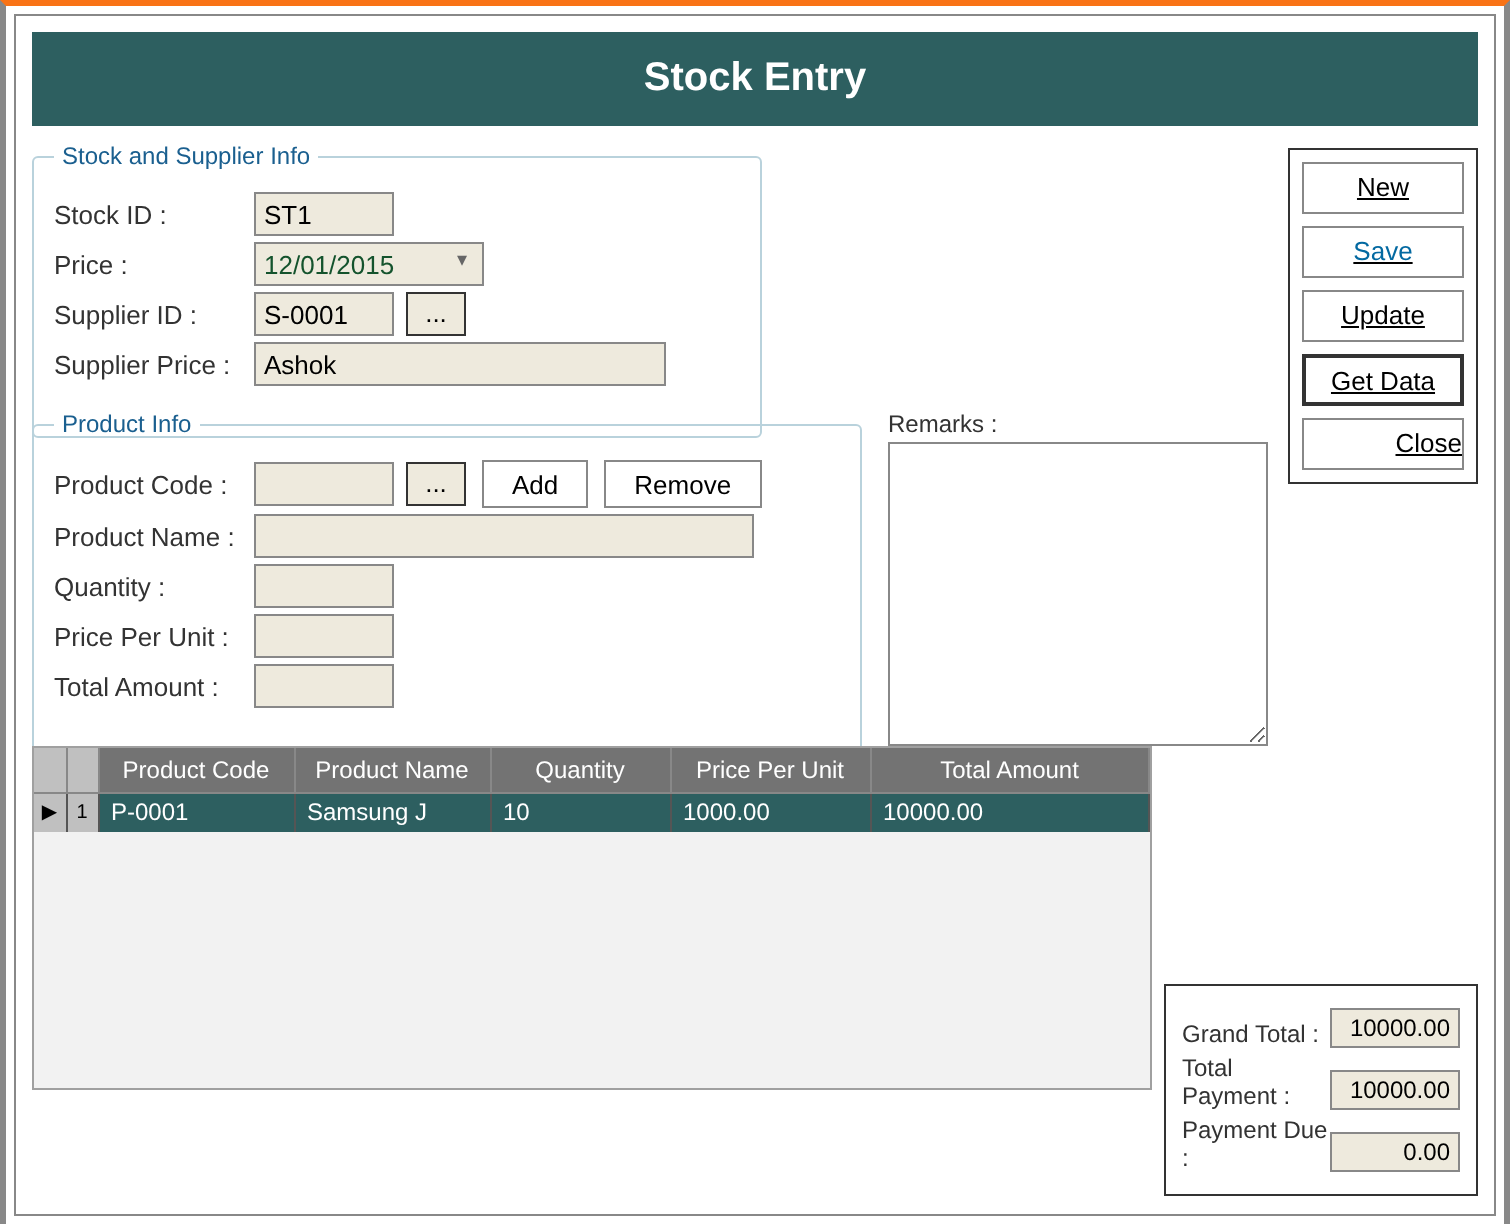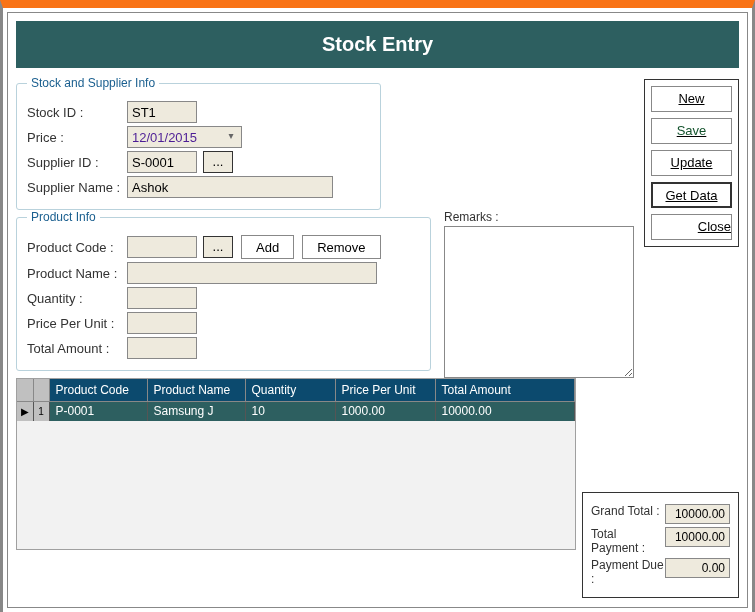--- a/index.html
+++ b/index.html
@@ -1,33 +1,33 @@
 <!DOCTYPE html>
 <html><head>
 <meta charset="utf-8">
 <style>
 * { box-sizing: border-box; margin: 0; padding: 0; font-family: "Segoe UI", Tahoma, sans-serif; font-size: 13px; }
 body { background: #d4d0c8; width: 755px; height: 612px; overflow: hidden; }
 
-.app-border { border-top: 8px solid #f97316; border-left: 3px solid #888; border-right: 3px solid #888; width: 755px; height: 612px; background: #fff; padding: 4px; }
+.app-border { border-top: 3px solid #f97316; border-left: 3px solid #888; border-right: 3px solid #888; width: 755px; height: 612px; background: #fff; padding: 4px; }
 .app-inner { border: 1px solid #888; width: 100%; height: 100%; padding: 8px; position: relative; background: #fff; }
 
 .header { background: #2d5f60; color: #fff; text-align: center; padding: 12px 0; font-size: 20px; font-weight: 600; margin-bottom: 8px; }
 
 .content { position: relative; height: calc(100% - 56px); }
 
 
 .action-panel { position: absolute; right: 0; top: 3px; width: 95px; border: 1px solid #333; padding: 6px; background: #fff; text-decoration: underline; }
 .action-btn { display: block; width: 100%; height: 26px; margin-bottom: 6px; border: 1px solid #888; background: #fff; cursor: pointer; text-align: center; line-height: 24px; }
 .action-btn:last-child { margin-bottom: 0; text-align: right; }
 .action-btn.active { border: 2px solid #333; }
-.action-btn.disabled { color: #14532d; }
+.action-btn.disabled { color: #0369a1; }
 
 
-fieldset { border: 1px solid #b9d2dc; border-radius: 3px; padding: 8px 10px 8px 10px; margin-bottom: 1px; }
+fieldset { border: 1px solid #b9d2dc; border-radius: 3px; padding: 8px 10px 22px 10px; margin-bottom: 1px; }
 legend { color: #1a5f8f; font-size: 12px; padding: 0 4px; }
 
 .supplier-fs { width: 365px; }
 .product-fs { width: 415px; position: absolute; top: 134px; left: 0; }
 
 .row { display: flex; align-items: center; margin: 3px 0; }
 .lbl { width: 100px; color: #333; }
 .inp { height: 22px; border: 1px solid #888; background: #eeeadd; padding: 1px 4px; }
 .inp.w70 { width: 70px; }
 .inp.w120 { width: 115px; }
@@ -41,28 +41,28 @@
 .date-wrap .chev { position: absolute; right: 2px; top: 2px; width: 18px; height: 18px; background: #eeeadd; text-align: center; line-height: 16px; font-size: 10px; color: #666; pointer-events: none; }
 
 
 .remarks-wrap { position: absolute; left: 428px; top: 134px; }
 .remarks-lbl { color: #333; font-size: 12px; margin-bottom: 2px; }
 .remarks-box { width: 190px; height: 152px; border: 1px solid #888; background: #fff; }
 
 
 .grid-wrap { position: absolute; top: 302px; left: 0; width: 560px; height: 172px; border: 1px solid #a0a0a0; background: #f2f2f2; overflow: hidden; }
 table.grid { border-collapse: collapse; width: 100%; }
-.grid th { background: #0c4a6e; color: #fff; font-weight: normal; text-align: left; padding: 3px 6px; border-right: 1px solid #888; border-bottom: 1px solid #888; font-size: 12px; height: 22px; }
+.grid th { background: #737373; color: #fff; font-weight: normal; text-align: center; padding: 3px 6px; border-right: 1px solid #888; border-bottom: 1px solid #888; font-size: 12px; height: 22px; }
 .grid td { background: #2d5f60; color: #fff; padding: 2px 6px; border-right: 1px solid #555; font-size: 12px; height: 20px; }
 .grid .rowhdr { width: 16px; background: #c0c0c0; color: #000; text-align: center; font-size: 10px; padding: 0; }
 .grid .rowsel { width: 16px; background: #c0c0c0; color: #000; text-align: center; font-size: 10px; padding: 0; }
 
 
 .totals { position: absolute; right: 0; bottom: 0; border: 1px solid #333; padding: 8px 8px; width: 157px; background: #fff; }
-.totals .trow { display: flex; align-items: flex-start; margin: 3px 0; justify-content: space-between; }
+.totals .trow { display: flex; align-items: flex-end; margin: 3px 0; justify-content: space-between; }
 .totals .tlbl { font-size: 12px; color: #333; }
 .totals .tval { width: 65px; height: 20px; border: 1px solid #888; background: #eeeadd; text-align: right; padding: 1px 4px; font-size: 12px; }
 </style>
 </head>
 <body>
 
 <div class="app-border">
 <div class="app-inner">
 
   <div class="header">Stock Entry</div>
@@ -79,31 +79,31 @@
 
     <fieldset class="supplier-fs">
       <legend>Stock and Supplier Info</legend>
       <div class="row">
         <span class="lbl">Stock ID :</span>
         <input class="inp w70" value="ST1" style="">
       </div>
       <div class="row">
         <span class="lbl">Price :</span>
         <span class="date-wrap">
-          <input class="inp w120 ro" style="color: #4c1d95;" readonly="" value="12/01/2015">
+          <input class="inp w120 ro" style="color: #14532d;" readonly="" value="12/01/2015">
           <span class="chev">▾</span>
         </span>
       </div>
       <div class="row">
         <span class="lbl">Supplier ID :</span>
         <input class="inp w70" value="S-0001" style="">
         <button class="browse-btn">...</button>
       </div>
       <div class="row">
-        <span class="lbl">Supplier Name :</span>
+        <span class="lbl">Supplier Price :</span>
         <input class="inp w180" value="Ashok" style="">
       </div>
     </fieldset>
 
     <fieldset class="product-fs">
       <legend>Product Info</legend>
       <div class="row">
         <span class="lbl">Product Code :</span>
         <input class="inp w70" value="" style="">
         <button class="browse-btn">...</button>

